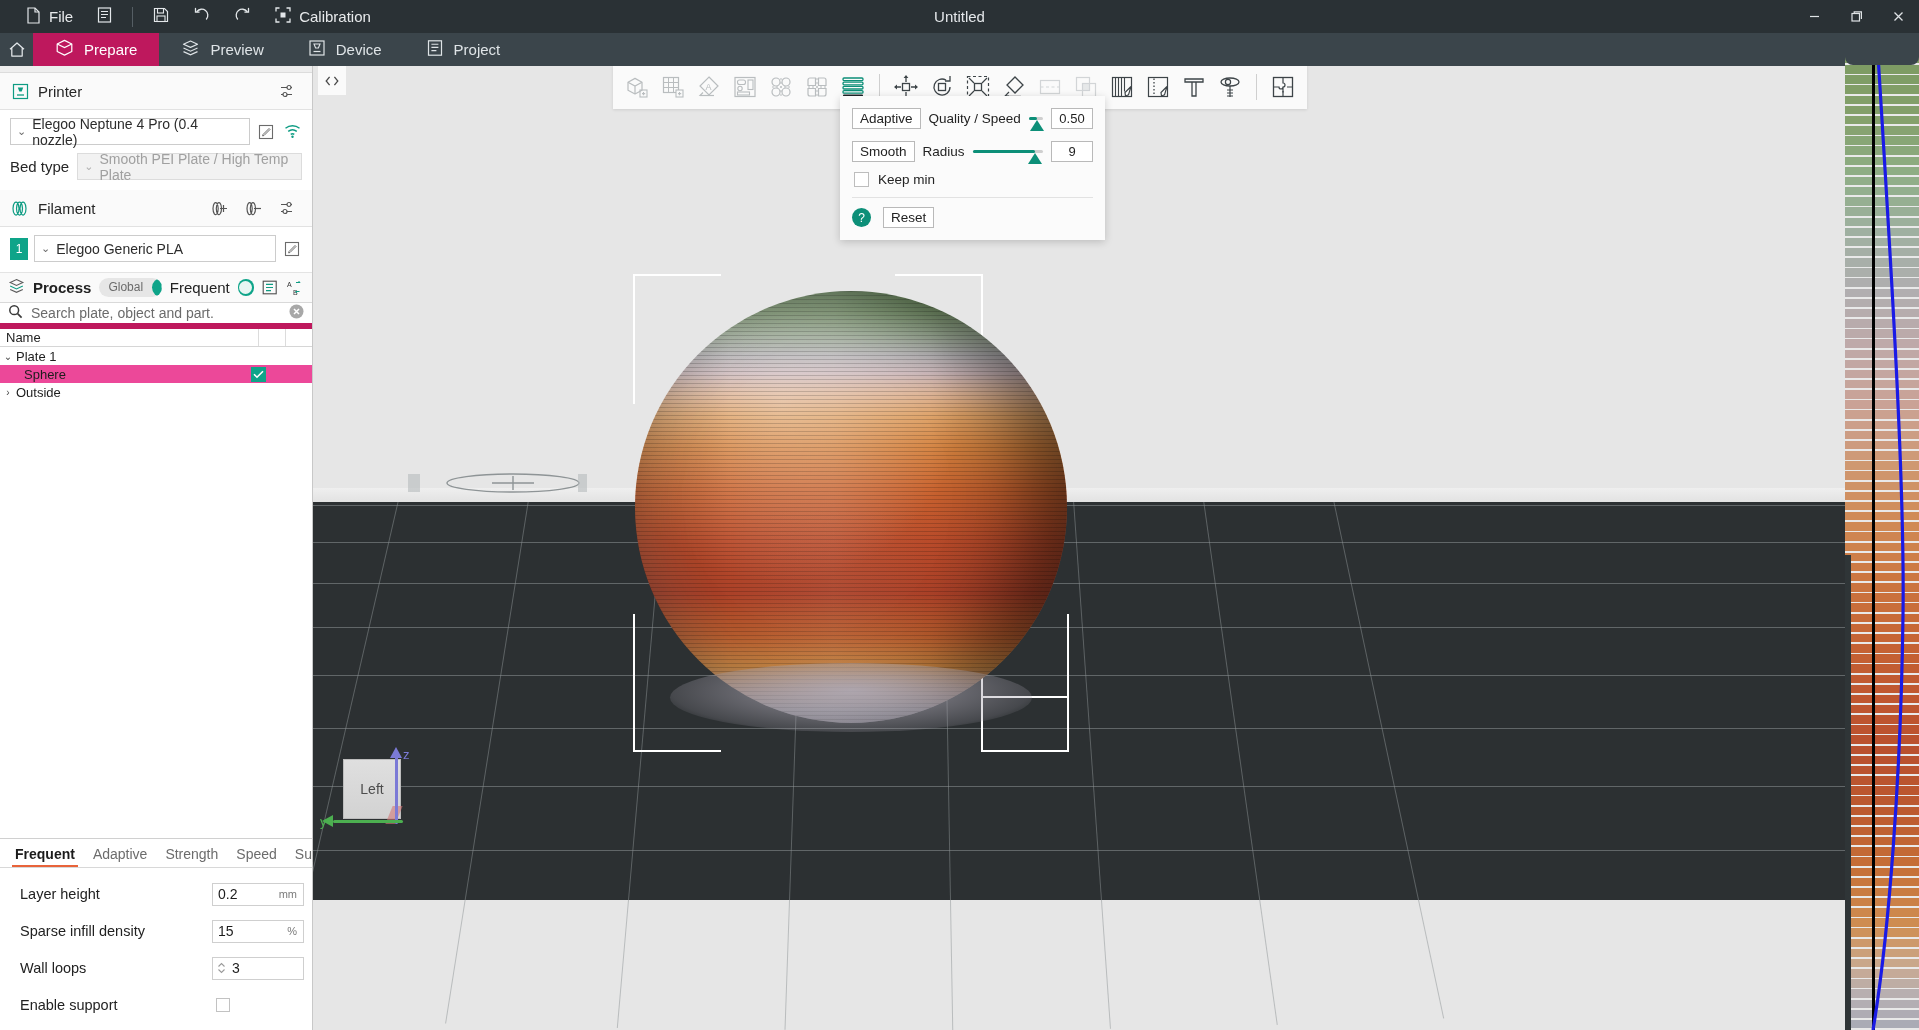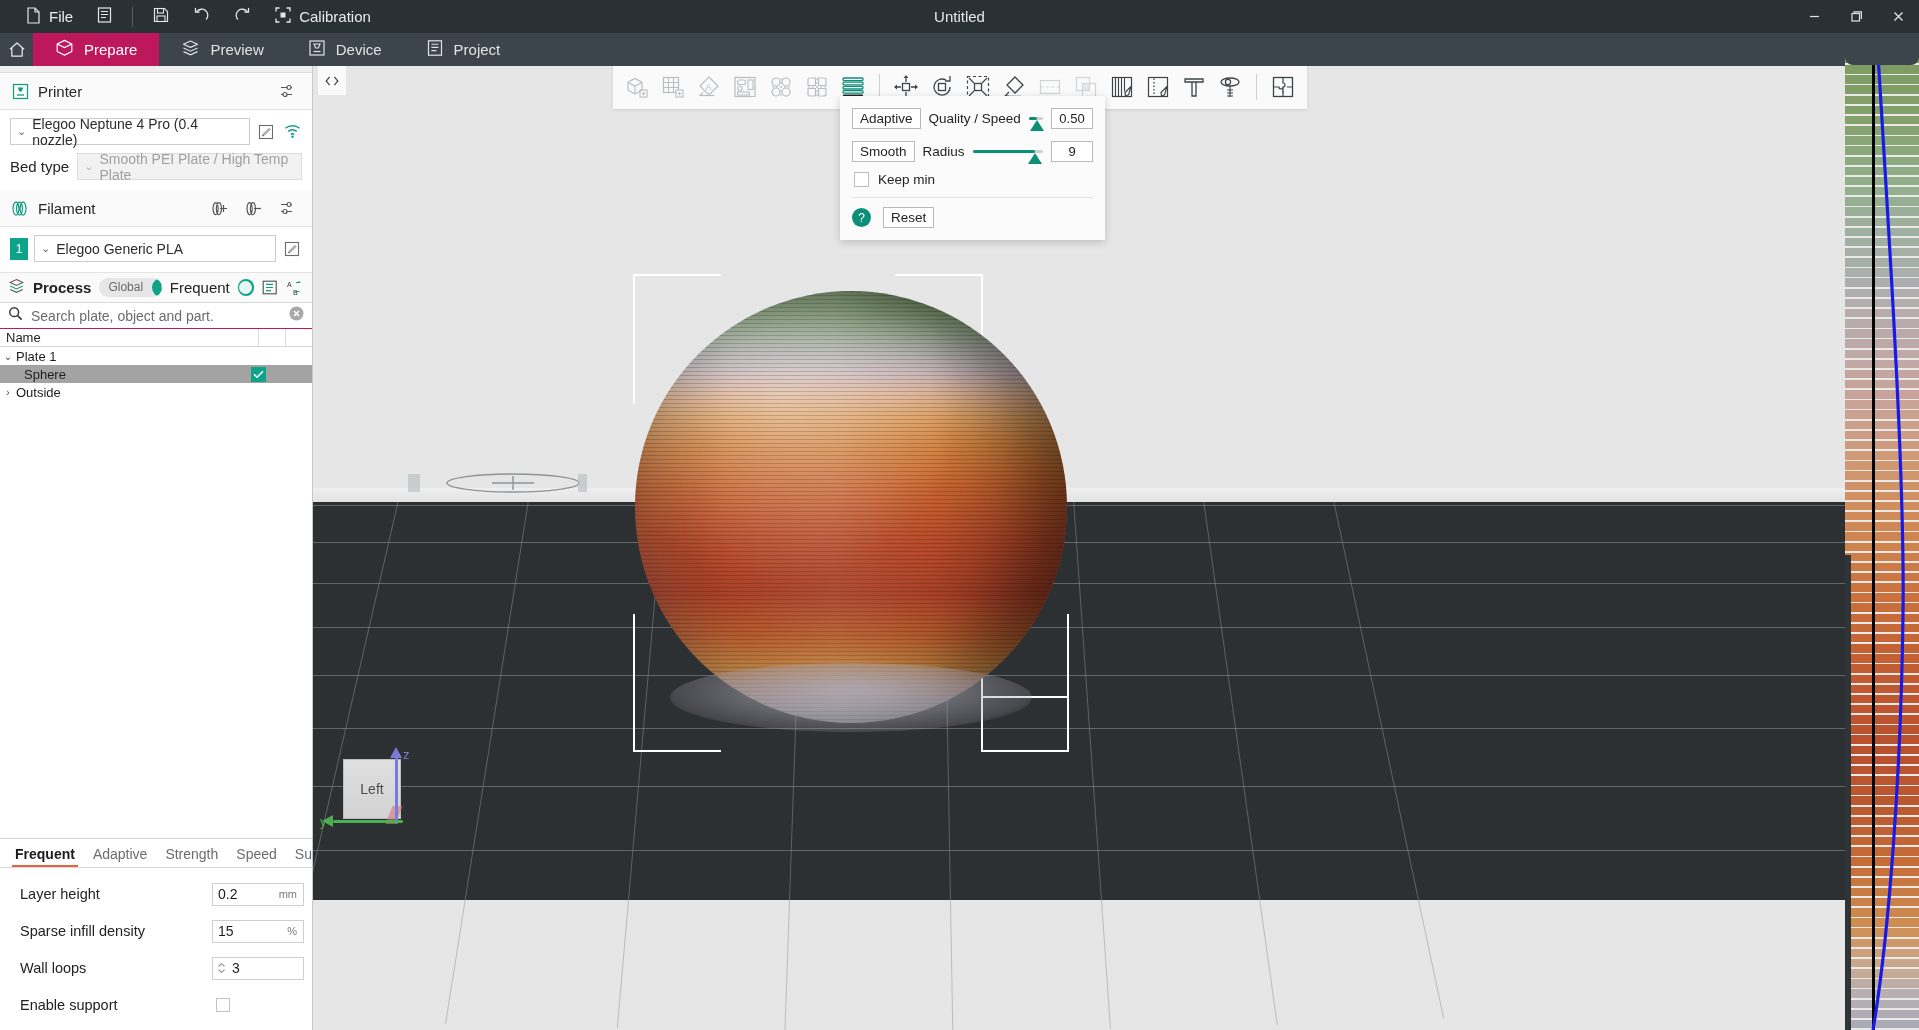--- a/index.html
+++ b/index.html
@@ -118,41 +118,41 @@
   .toggle{
     width:29px; height:17px; border-radius:9px; background:#0ea489; position:relative; cursor:default;
   }
   .toggle i{
     position:absolute; right:2px; top:2px; width:13px; height:13px; border-radius:50%;
     background:#e8f6f3;
   }
 
   .search-row{
     height:26px; display:flex; align-items:center; gap:8px; padding:0 8px;
-    border-bottom:1px solid #be185d; background:#fff;
+    border-bottom:6px solid #be185d; background:#fff;
   }
   .search-row input{
     flex:1; border:0; outline:0; font-size:14px; color:#4a4a4a;
     font-family:"Liberation Sans", sans-serif; background:transparent;
   }
   .search-row input::placeholder{ color:#6b6b6b; }
 
   .tree-head{
     height:18px; display:flex; align-items:center; font-size:13px; color:#222;
     border-bottom:1px solid #d6d6d6; background:#fff;
   }
   .tree-head .c1{ flex:1; padding-left:6px; }
   .tree-head .c2, .tree-head .c3{ width:27px; border-left:1px solid #dcdcdc; height:100%; }
   .tree-row{
     height:18px; display:flex; align-items:center; font-size:13px; color:#1d1d1d;
     cursor:default; position:relative;
   }
   .tree-row .caret{ width:16px; text-align:center; font-size:10px; color:#4a4a4a; }
   .tree-row.indent .caret{ visibility:hidden; }
-  .tree-row.selected{ background:#a3a3a3; }
+  .tree-row.selected{ background:#ec4899; }
   .tree-chk{
     position:absolute; right:46px; width:15px; height:15px; background:#0ea489;
     display:flex; align-items:center; justify-content:center; color:#fff; font-size:10px;
   }
   .tree-area{ flex:1; background:#fff; border-bottom:1px solid #d0d0d0; }
 
   
   .ptabs{
     height:29px; display:flex; align-items:flex-end; gap:0; padding:0 6px;
     border-bottom:1px solid #d8d8d8; background:#fff;

